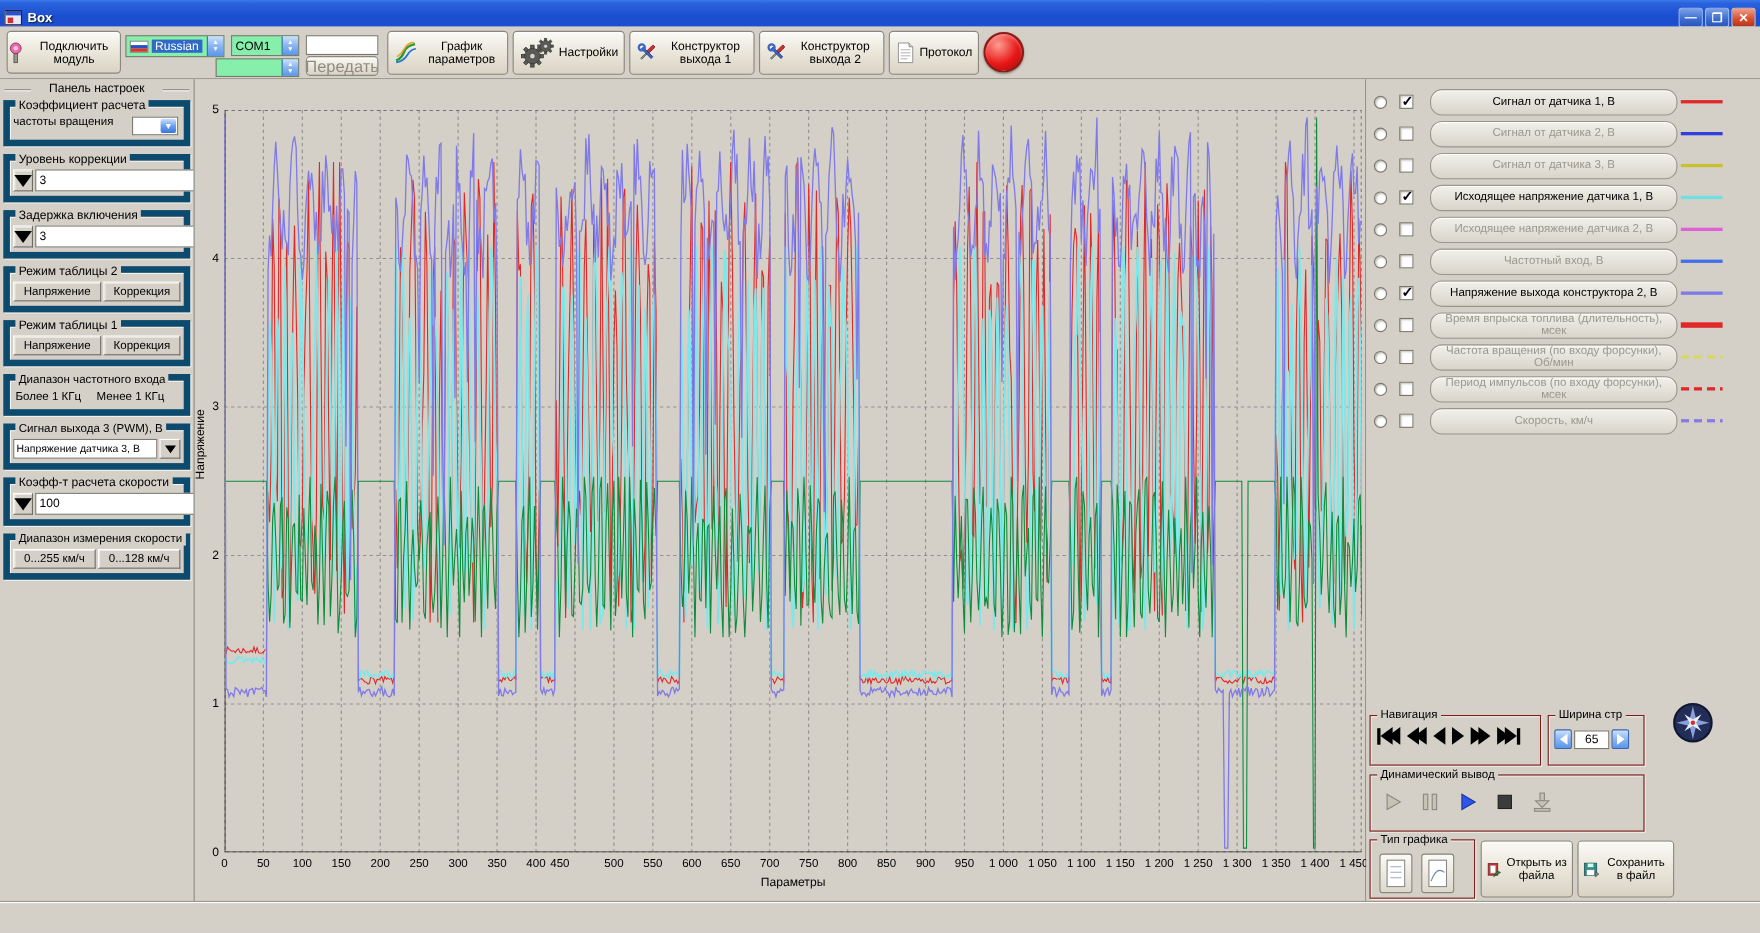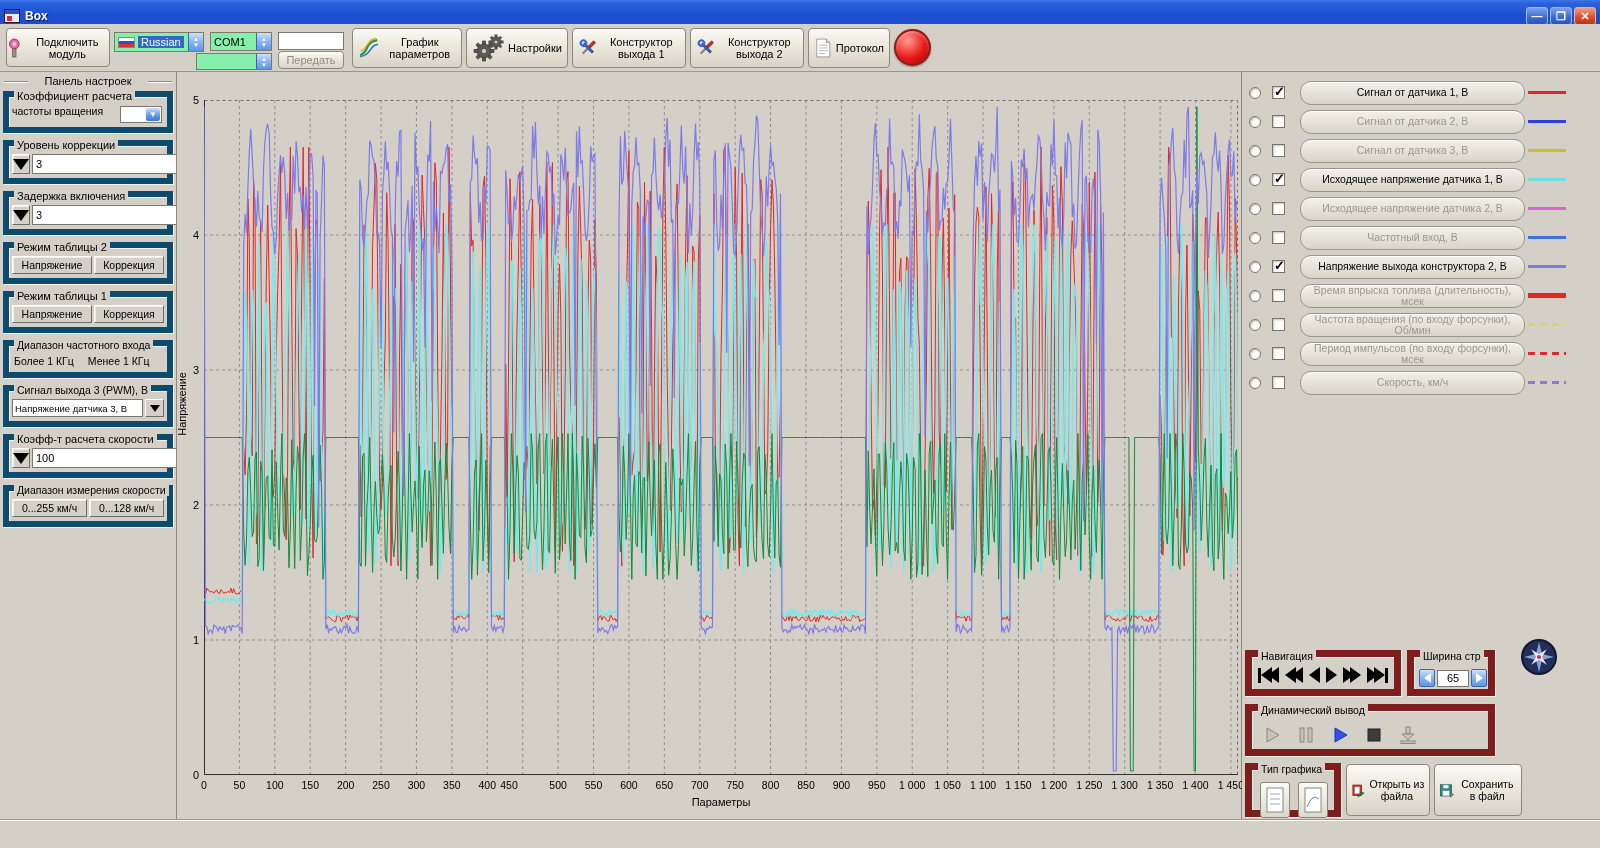--- a/index.html
+++ b/index.html
@@ -31,21 +31,21 @@
   .big-btn { top:4px; height:40px; font-size:11px; padding:0 5px; }
   .big-btn .lbl { line-height:12px; }
   .combo { position:absolute; background:#86efac; border:1px solid #7b786d; display:flex; align-items:center; }
   .blue-spin { margin-left:auto; width:15px; align-self:stretch; display:flex; flex-direction:column;
     align-items:center; justify-content:center; background:linear-gradient(180deg,#cfe0fb,#8db8f2 45%,#5a96ea);
     border-left:1px solid #3a66b0; color:#fff; font-size:6px; line-height:6px; cursor:default; }
   .flag { width:17px; height:11px; margin:0 3px; border:1px solid #888; display:flex; flex-direction:column; }
   .flag i { flex:1; } .flag i:nth-child(1){background:#fff;} .flag i:nth-child(2){background:#2a4fc8;} .flag i:nth-child(3){background:#d33;}
   .sel-text { background:#316ac5; color:#fff; padding:0 3px; font-size:11px; }
   .plain-input { border:1px solid #7b786d; background:#fff; font-family:"Liberation Sans",sans-serif; font-size:11px; padding:0 3px; }
-  .transmit { position:absolute; left:278px; top:27px; width:66px; height:18px; color:#8f8c82; font-size:11px; padding:0; }
+  .transmit { position:absolute; left:278px; top:27px; width:66px; height:18px; color:#8f8c82; font-size:15px; padding:0; }
   .stop-red { position:absolute; left:894px; top:5px; width:37px; height:37px; border-radius:50%;
     background:radial-gradient(circle at 35% 30%, #ff9d92, #e81818 55%, #9c0808);
     border:2px solid #8d1d14; box-shadow:0 1px 2px #0006, inset 0 2px 3px #fff5; cursor:default; }
 
   
   .left-panel { position:absolute; left:0; top:72px; width:176px; height:748px; background:#d4d0c8; padding-top:2px; }
   .panel-title { text-align:center; font-size:11px; position:relative; margin:1px 4px 4px; }
   .panel-title::before,.panel-title::after { content:""; position:absolute; top:6px; width:24px; border-top:1px solid #908d82; box-shadow:0 1px 0 #fff; }
   .panel-title::before { left:0; } .panel-title::after { right:0; }
   .grp { position:relative; margin:2px 3px 7px; border:6px solid #0c4a6e; box-shadow:inset 1px 1px 0 #f6f4ee,1px 1px 0 #f6f4ee;
@@ -90,21 +90,21 @@
   .sig-check { width:13px; height:13px; background:#fff; border:1px solid #787568; box-shadow:inset 1px 1px 2px #c8c4b8;
     margin-right:15px; position:relative; cursor:default; flex:none; }
   .sig-check.checked::after { content:"\2713"; position:absolute; left:1px; top:-3px; font-size:13px; font-weight:bold; color:#000; }
   .sig-bar { width:225px; height:24px; border:1px solid #9a968a; border-radius:11px;
     background:linear-gradient(180deg,#f2f0ea,#d8d4ca); box-shadow:inset 0 1px 0 #fff;
     display:flex; align-items:center; justify-content:center; text-align:center;
     font-size:10.5px; line-height:11px; padding:0 6px; cursor:default; flex:none; }
   .sig-row.disabled .sig-bar { color:#9b988e; }
   .sig-line { width:38px; height:3px; margin-left:3px; flex:none; }
 
-  .frame { position:absolute; border:7px solid #7f1d1d; box-shadow:inset 1px 1px 0 #f6f4ee,1px 1px 0 #f6f4ee; }
+  .frame { position:absolute; border:1px solid #7f1d1d; box-shadow:inset 1px 1px 0 #f6f4ee,1px 1px 0 #f6f4ee; }
   .frame > .legend { position:absolute; top:-7px; left:6px; background:#d4d0c8; padding:0 3px; font-size:10.5px; white-space:nowrap; }
   .navbtns { position:absolute; left:6px; top:10px; display:flex; align-items:center; gap:6px; }
   .navb { display:flex; align-items:center; gap:0; cursor:default; }
   .ntri-l { width:0;height:0;border-top:8px solid transparent;border-bottom:8px solid transparent;border-right:11px solid #000; }
   .ntri-r { width:0;height:0;border-top:8px solid transparent;border-bottom:8px solid transparent;border-left:11px solid #000; }
   .nbar { width:3px; height:15px; background:#000; }
   .wbtn-blue { width:16px; height:18px; border-radius:2px; border:1px solid #3a66b0;
     background:linear-gradient(180deg,#cfe0fb,#8db8f2 45%,#5a96ea); display:flex; align-items:center; justify-content:center; cursor:default; }
   .wtri-l { width:0;height:0;border-top:5px solid transparent;border-bottom:5px solid transparent;border-right:7px solid #fff; }
   .wtri-r { width:0;height:0;border-top:5px solid transparent;border-bottom:5px solid transparent;border-left:7px solid #fff; }

